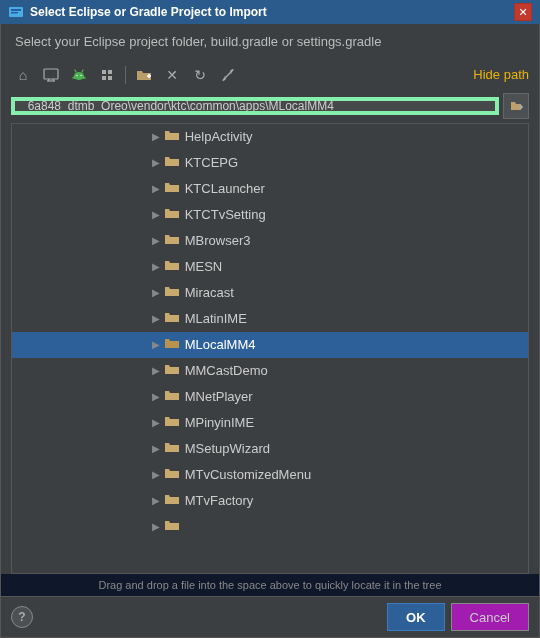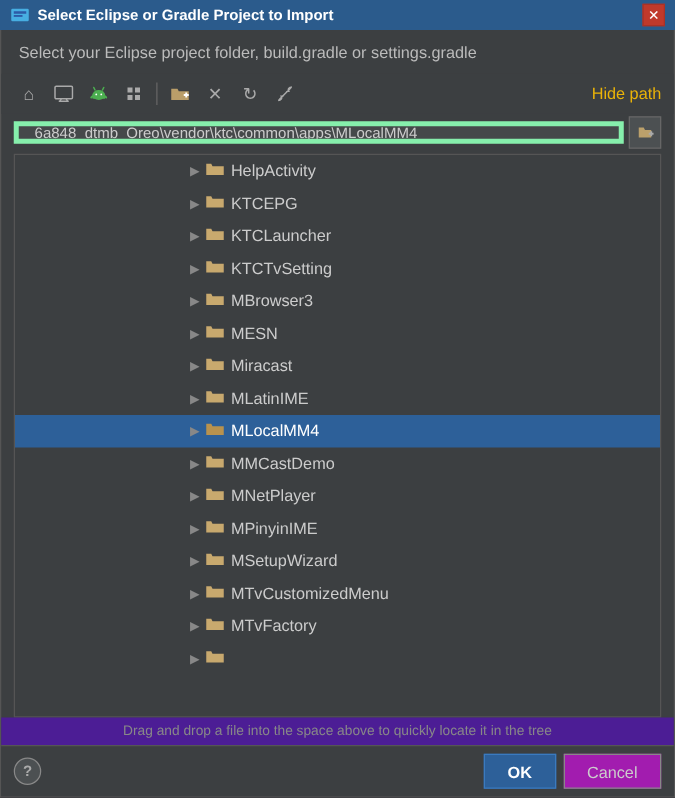--- a/index.html
+++ b/index.html
@@ -165,21 +165,21 @@
       margin-right: 5px;
       font-size: 13px;
     }
 
     
     .drag-hint {
       color: #888888;
       font-size: 11px;
       text-align: center;
       padding: 5px;
-      background: #4c1d95;
+      background: #0f172a;
     }
 
     
     .bottom-bar {
       display: flex;
       align-items: center;
       padding: 6px 10px;
       background: #3c3f41;
       border-top: 1px solid #555;
     }

